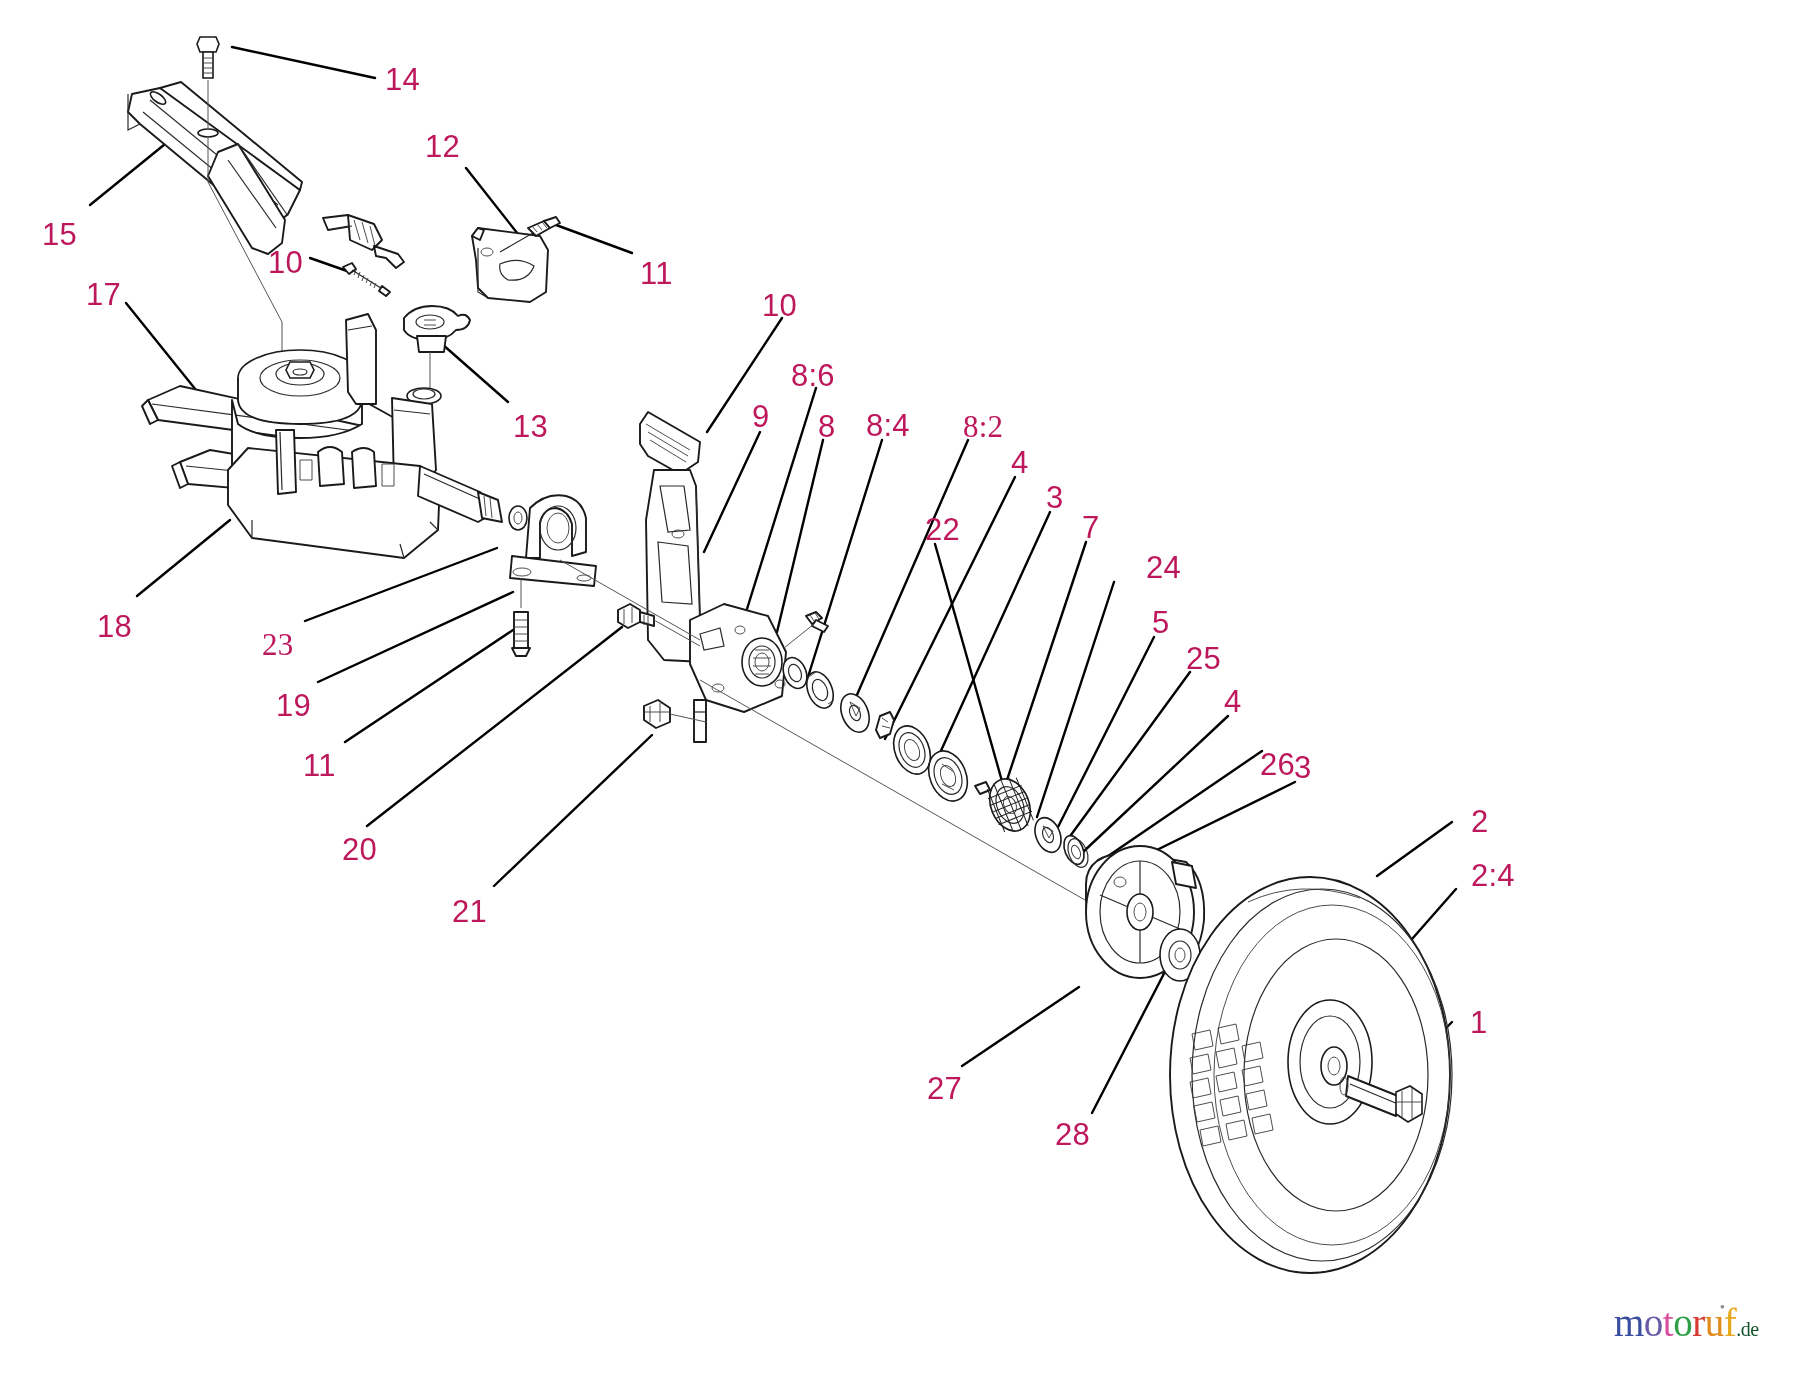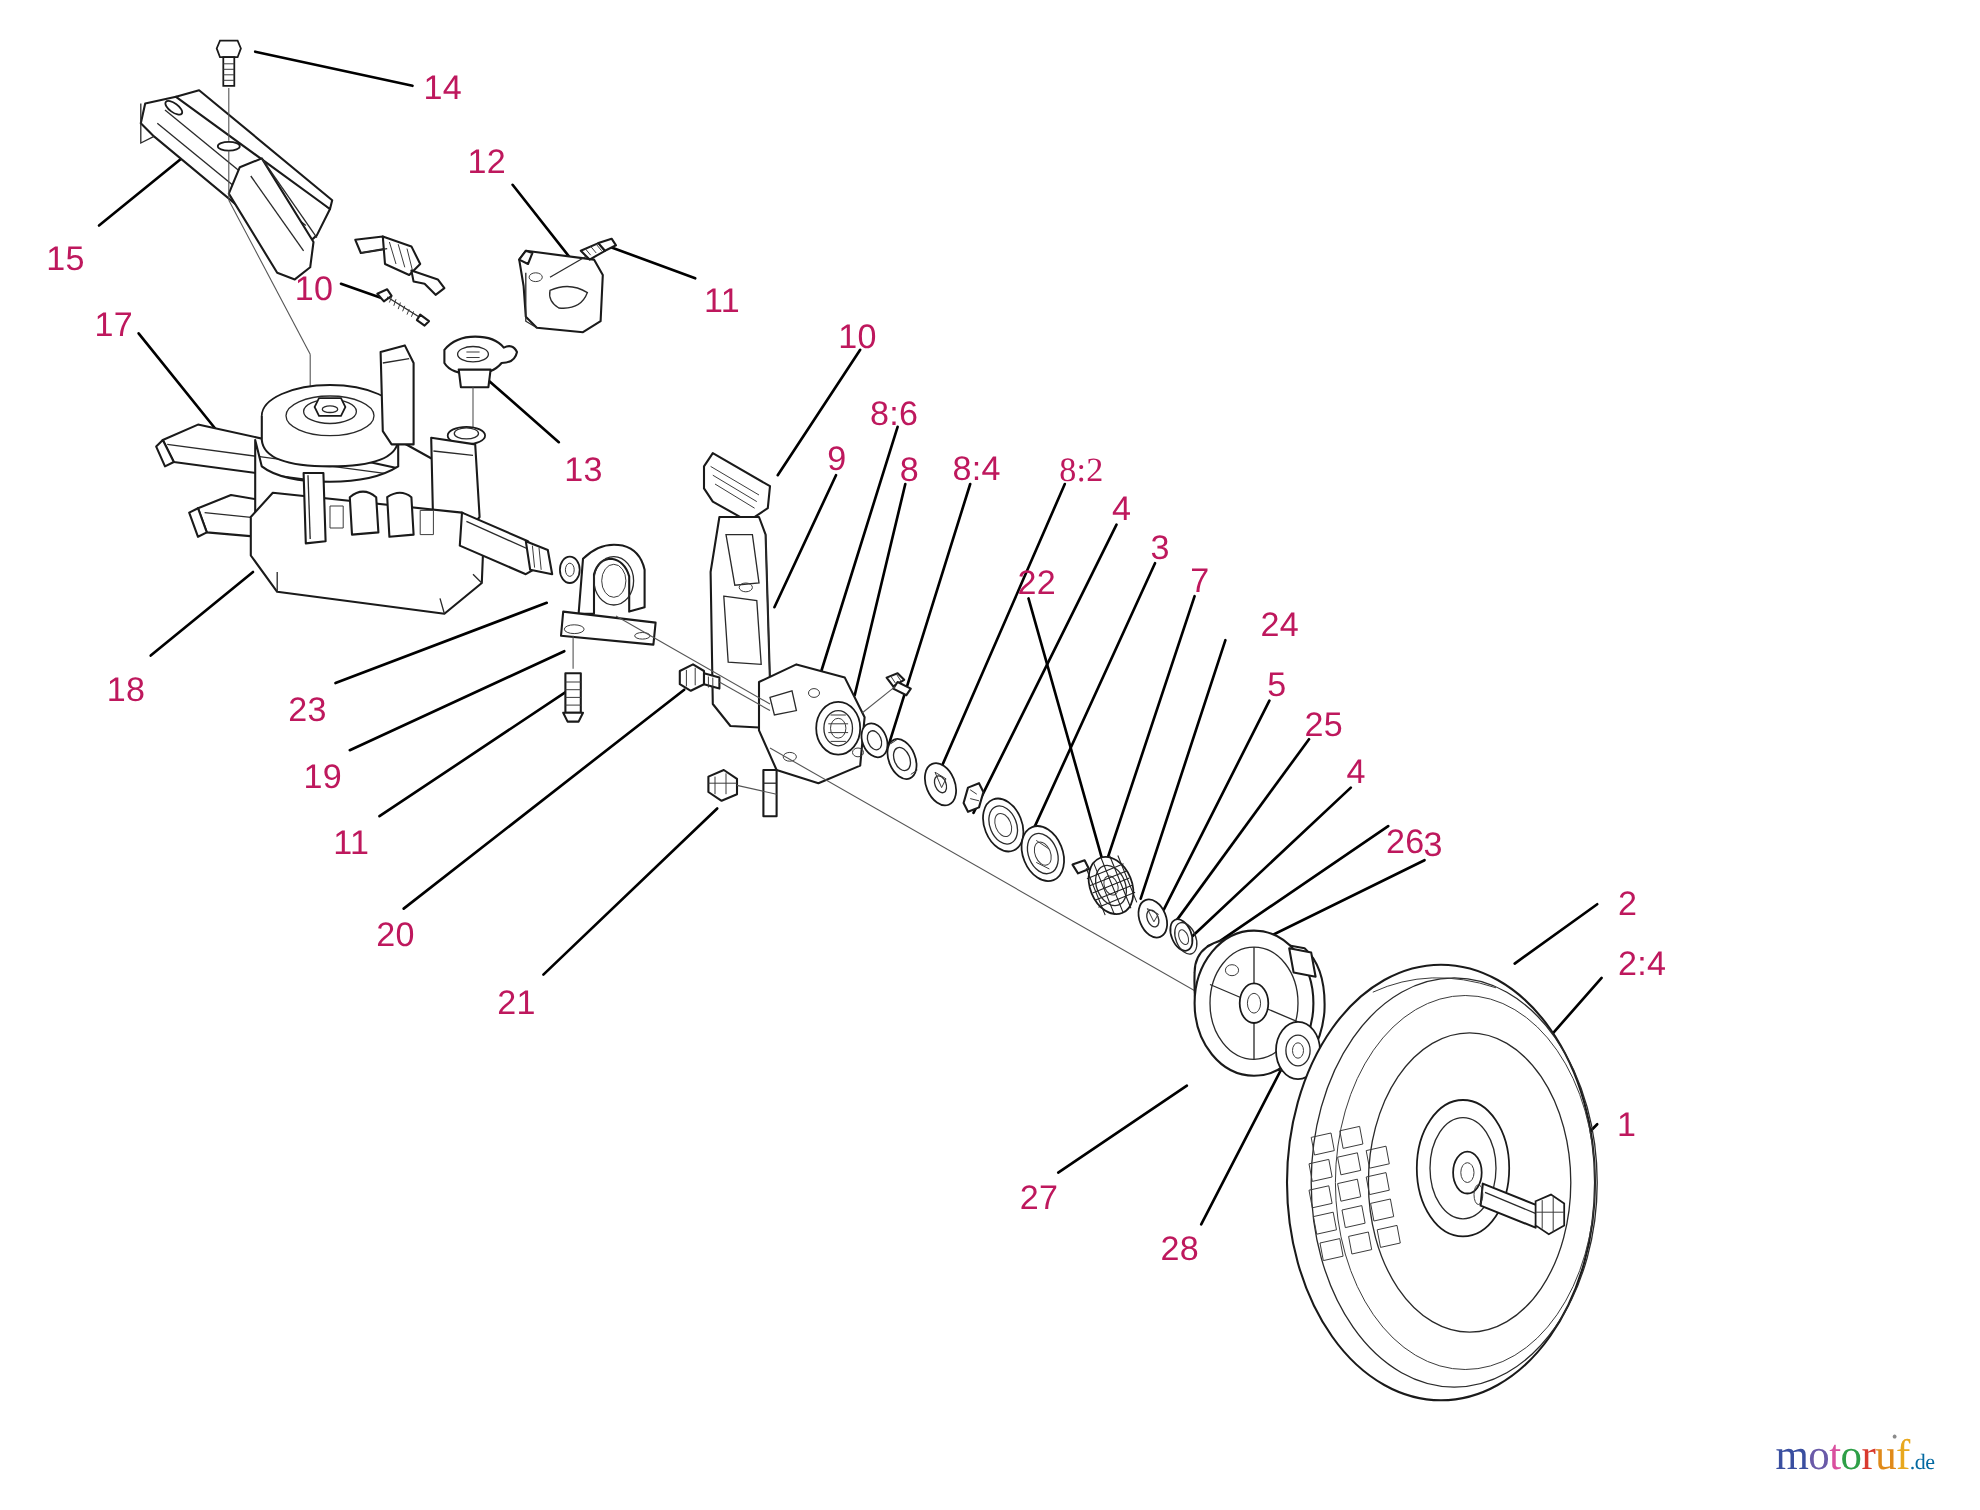--- a/index.html
+++ b/index.html
@@ -41,21 +41,21 @@
     top: 1303px;
     font-family: "Liberation Serif", serif;
     font-size: 39px;
     font-weight: 400;
     letter-spacing: -0.5px;
     white-space: nowrap;
     line-height: 1;
   }
   #watermark .w-de {
     font-size: 20px;
-    color: #0369a1;
+    color: #14532d;
     vertical-align: baseline;
   }
   #watermark .dot-sup {
     position: absolute;
     right: 34px;
     top: -3px;
     font-size: 15px;
     color: #8a8a8a;
   }
   
@@ -394,21 +394,21 @@
   <div class="callout" style="left:818px; top:411px;">8</div>
   <div class="callout" style="left:866px; top:410px;">8:4</div>
   <div class="callout" style="left:963px; top:411px;font-family:Liberation Serif, serif;">8:2</div>
   <div class="callout" style="left:1011px;top:447px;">4</div>
   <div class="callout" style="left:1046px;top:482px;">3</div>
   <div class="callout" style="left:925px; top:514px;">22</div>
   <div class="callout" style="left:1082px;top:512px;">7</div>
   <div class="callout" style="left:97px;  top:611px;">18</div>
   <div class="callout" style="left:1146px;top:552px;">24</div>
   <div class="callout" style="left:1152px;top:607px;">5</div>
-  <div class="callout" style="left:262px; top:629px;">23</div>
+  <div class="callout" style="left:262px; top:629px;font-family:Liberation Serif, serif;">23</div>
   <div class="callout" style="left:1186px;top:643px;">25</div>
   <div class="callout" style="left:276px; top:690px;">19</div>
   <div class="callout" style="left:1224px;top:686px;">4</div>
   <div class="callout" style="left:1260px;top:722px;margin-top:27px;">26</div>
   <div class="callout" style="left:303px; top:750px;">11</div>
   <div class="callout" style="left:1294px;top:752px;">3</div>
   <div class="callout" style="left:1471px;top:806px;">2</div>
   <div class="callout" style="left:342px; top:834px;text-align:right;">20</div>
   <div class="callout" style="left:1471px;top:860px;">2:4</div>
   <div class="callout" style="left:452px; top:896px;">21</div>

